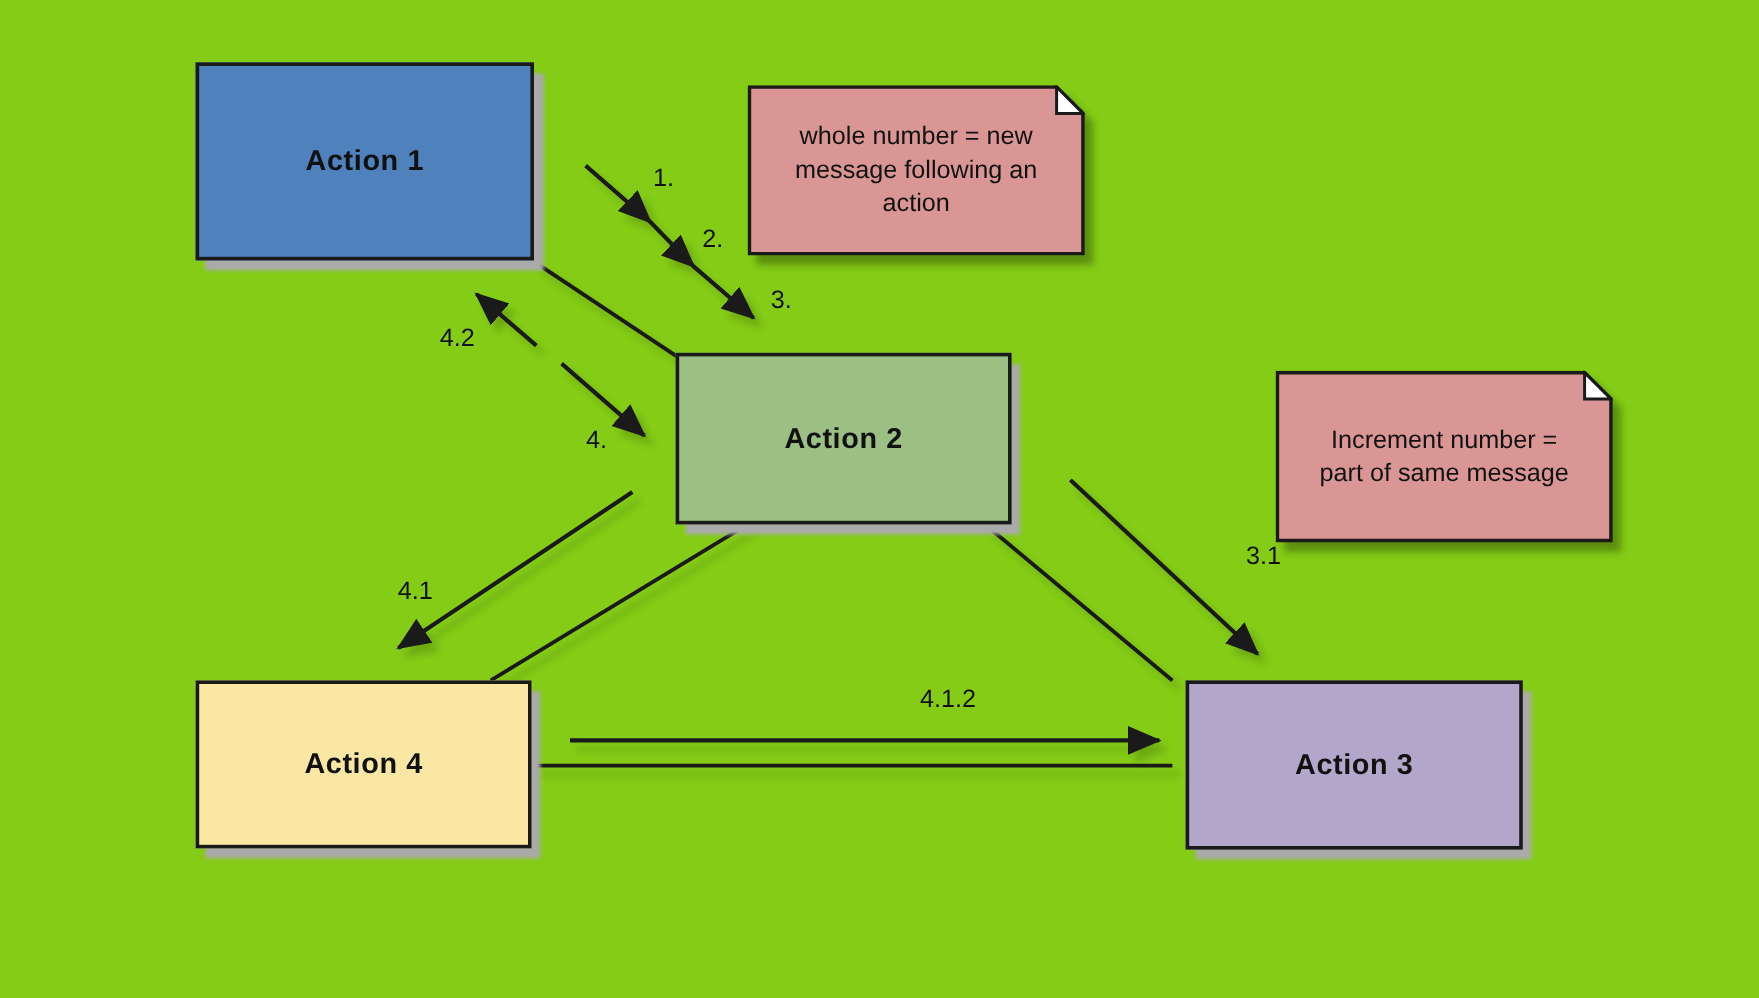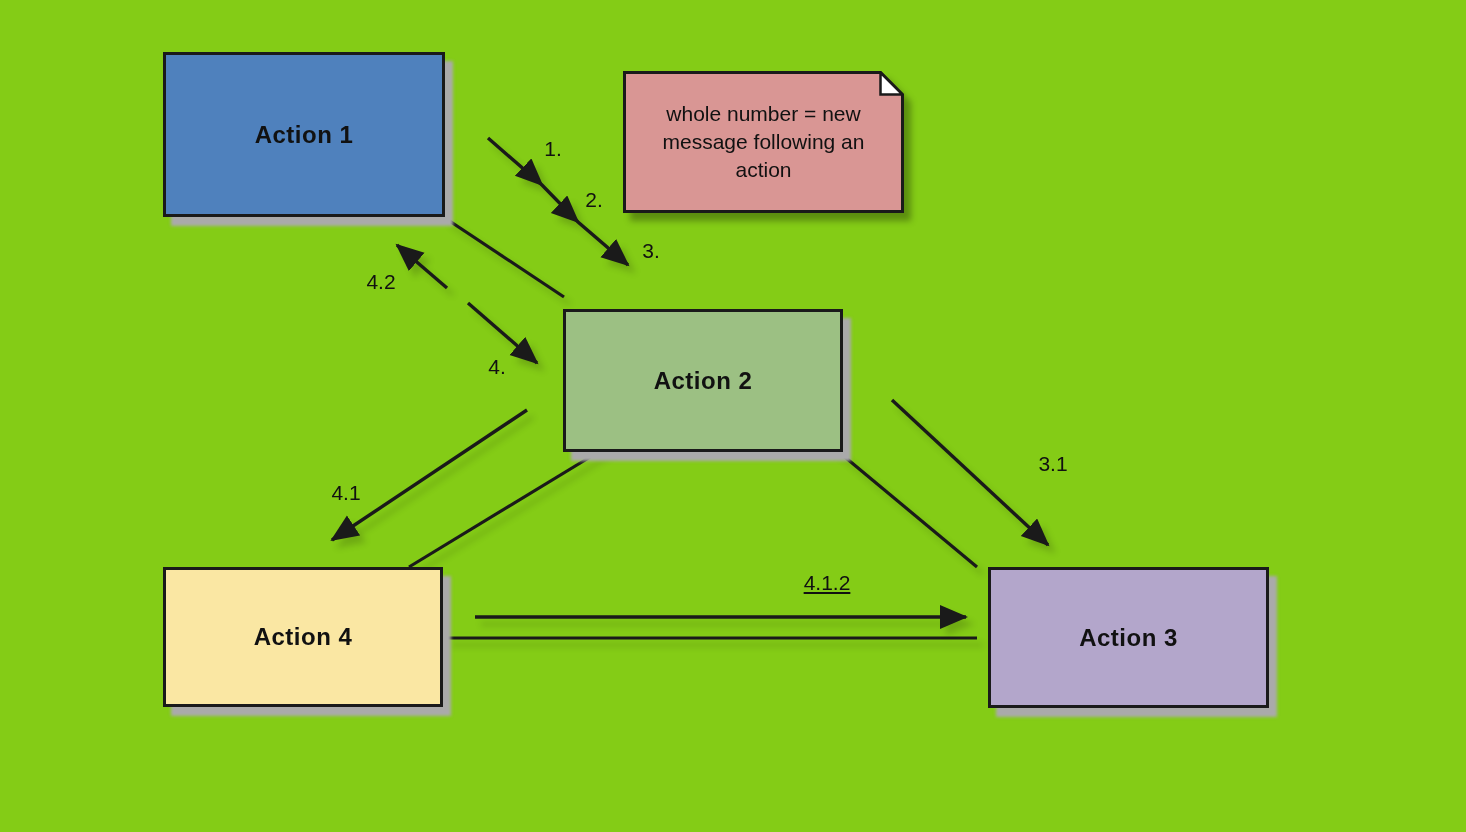--- a/index.html
+++ b/index.html
@@ -86,21 +86,21 @@
   #note-1 { left: 623px;  top: 71px;  width: 281px; height: 142px; }
   #note-2 { left: 1063px; top: 309px; width: 281px; height: 143px; }
   
   #lbl-1   { left: 553px;  top: 149px; }
   #lbl-2   { left: 594px;  top: 200px; }
   #lbl-3   { left: 651px;  top: 251px; }
   #lbl-42  { left: 381px;  top: 282px; }
   #lbl-4   { left: 497px;  top: 367px; }
   #lbl-41  { left: 346px;  top: 493px; text-align: right; }
   #lbl-31  { left: 1053px; top: 464px; }
-  #lbl-412 { left: 827px;  top: 583px; text-decoration: underline; }
+  #lbl-412 { left: 790px;  top: 583px; }
 </style>
 </head>
 <body>
 
 <div class="canvas">
 
   <svg class="connector-layer">
     <defs>
       <marker id="ah" markerUnits="userSpaceOnUse" markerWidth="30" markerHeight="26" refX="26" refY="12" orient="auto">
         <path d="M0,0 L28,12 L0,24 Z" fill="#1a1a1a"></path>
@@ -117,21 +117,21 @@
     <line class="msg-arrow" x1="468" y1="303" x2="537" y2="363" marker-end="url(#ah)"></line>
     <line class="msg-arrow" x1="527" y1="410" x2="332" y2="540" marker-end="url(#ah)"></line>
     <line class="msg-arrow" x1="892" y1="400" x2="1048" y2="545" marker-end="url(#ah)"></line>
     <line class="msg-arrow" x1="475" y1="617" x2="966" y2="617" marker-end="url(#ah)"></line>
   </svg>
 
   <div class="action-box" id="box-action1" style="background-color: rgb(79, 129, 189);">
     <span class="box-label">Action 1</span>
   </div>
 
-  <div class="action-box" id="box-action2" style="background-color: rgb(156, 192, 131); margin-top: 15px;">
+  <div class="action-box" id="box-action2" style="background-color: rgb(156, 192, 131);">
     <span class="box-label">Action 2</span>
   </div>
 
   <div class="action-box" id="box-action3" style="background-color: rgb(179, 166, 203); margin-left: 11px;">
     <span class="box-label">Action 3</span>
   </div>
 
   <div class="action-box" id="box-action4" style="background-color: rgb(250, 231, 163);">
     <span class="box-label">Action 4</span>
   </div>
@@ -139,20 +139,28 @@
   <div class="note" id="note-1">
     <svg viewBox="0 0 281 142" preserveAspectRatio="none">
       <polygon points="1.5,1.5 257.5,1.5 279.5,23.5 279.5,140.5 1.5,140.5" stroke="#1a1a1a" stroke-width="3" fill="#d99694"></polygon>
       <polygon points="257.5,1.5 279.5,23.5 257.5,23.5" fill="#ffffff" stroke="#1a1a1a" stroke-width="2.5"></polygon>
     </svg>
     <div class="note-text">whole number = new
 message following an
 action</div>
   </div>
 
+  <div class="note" id="note-2">
+    <svg viewBox="0 0 281 143" preserveAspectRatio="none">
+      <polygon points="1.5,1.5 257.5,1.5 279.5,23.5 279.5,141.5 1.5,141.5" stroke="#1a1a1a" stroke-width="3" fill="#d99694"></polygon>
+      <polygon points="257.5,1.5 279.5,23.5 257.5,23.5" fill="#ffffff" stroke="#1a1a1a" stroke-width="2.5"></polygon>
+    </svg>
+    <div class="note-text">Increment number =
+part of same message</div>
+  </div>
 
   <span class="msg-label" id="lbl-1">1.</span>
   <span class="msg-label" id="lbl-2">2.</span>
   <span class="msg-label" id="lbl-3">3.</span>
   <span class="msg-label" id="lbl-42">4.2</span>
   <span class="msg-label" id="lbl-4">4.</span>
   <span class="msg-label" id="lbl-41">4.1</span>
   <span class="msg-label" id="lbl-31">3.1</span>
   <span class="msg-label" id="lbl-412">4.1.2</span>
 

